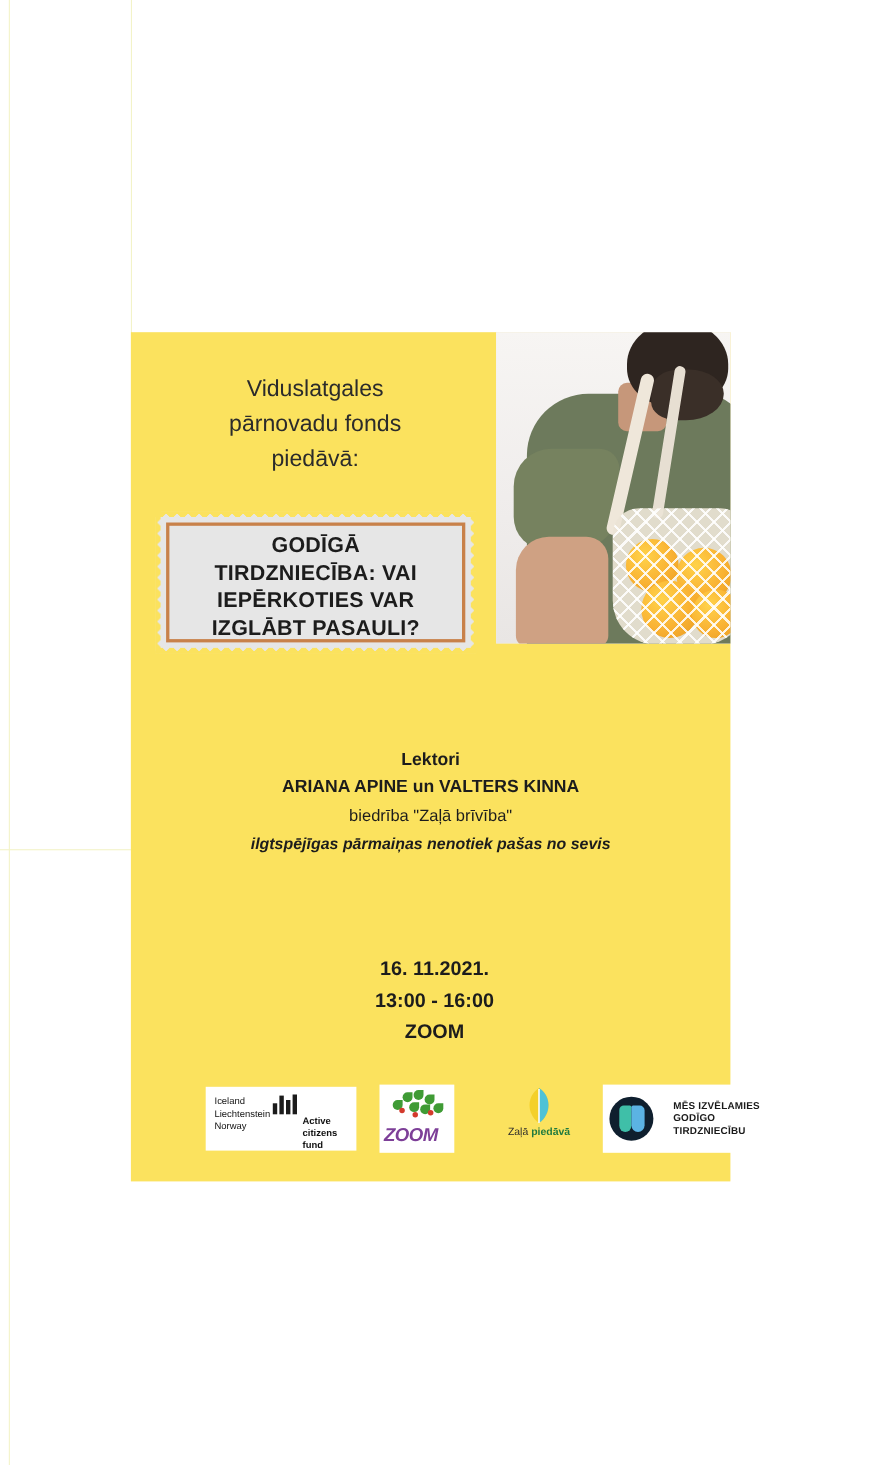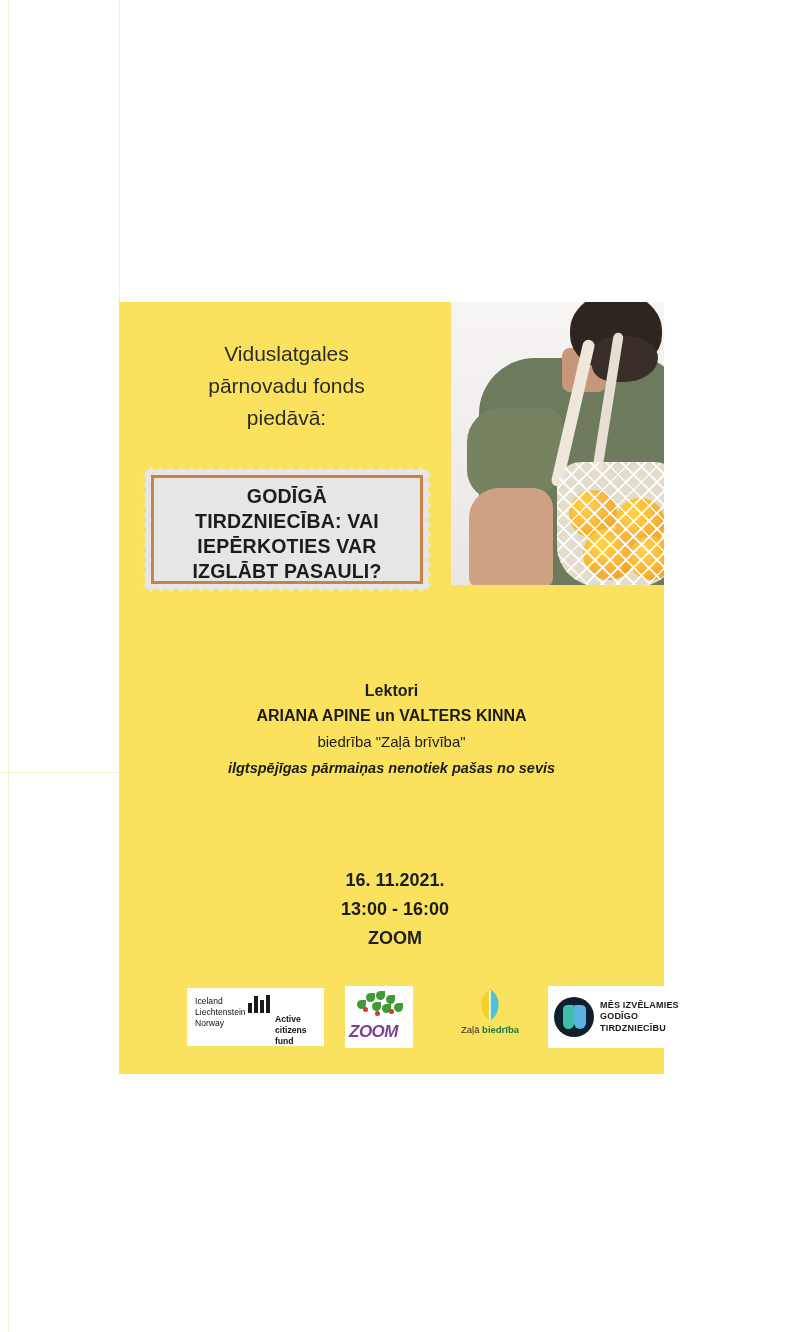--- a/index.html
+++ b/index.html
@@ -361,21 +361,21 @@
   .logo-zb .zb-text b { color: #1f7a3f; font-weight: 700; }
   .logo-ft {
     position: absolute;
     left: 385px;
     top: 0px;
     width: 144px;
     height: 62px;
     background: #ffffff;
     display: flex;
     align-items: center;
-    gap: 6px;
+    gap: 18px;
     padding-left: 6px;
     box-sizing: border-box;
   }
   .logo-ft .ft-badge {
     width: 40px; height: 40px;
     border-radius: 50%;
     background: #0f1f2e;
     position: relative;
     flex: 0 0 auto;
   }
@@ -498,21 +498,21 @@
         </div>
         <div class="vlpf-text">ZOOM</div>
       </div>
 
       <div class="logo-zb">
         <svg width="30" height="34" viewBox="0 0 30 34">
           <path d="M15 1 C4 8, 3 24, 15 33 C27 24, 26 8, 15 1 Z" fill="#f4d02a"></path>
           <path d="M15 1 C26 8, 27 24, 15 33 Z" fill="#4fc2d6"></path>
           <path d="M15 2 L15 33" stroke="#ffffff" stroke-width="1.4" fill="none"></path>
         </svg>
-        <div class="zb-text"><span>Zaļā </span><b>biedrība</b></div>
+        <div class="zb-text"><span>Zaļā </span><b>piedāvā</b></div>
       </div>
 
       <div class="logo-ft">
         <div class="ft-badge">
           <div class="b1"></div>
           <div class="b2"></div>
         </div>
         <div class="ft-text">
           <div>MĒS IZVĒLAMIES</div>
           <div>GODĪGO</div>

